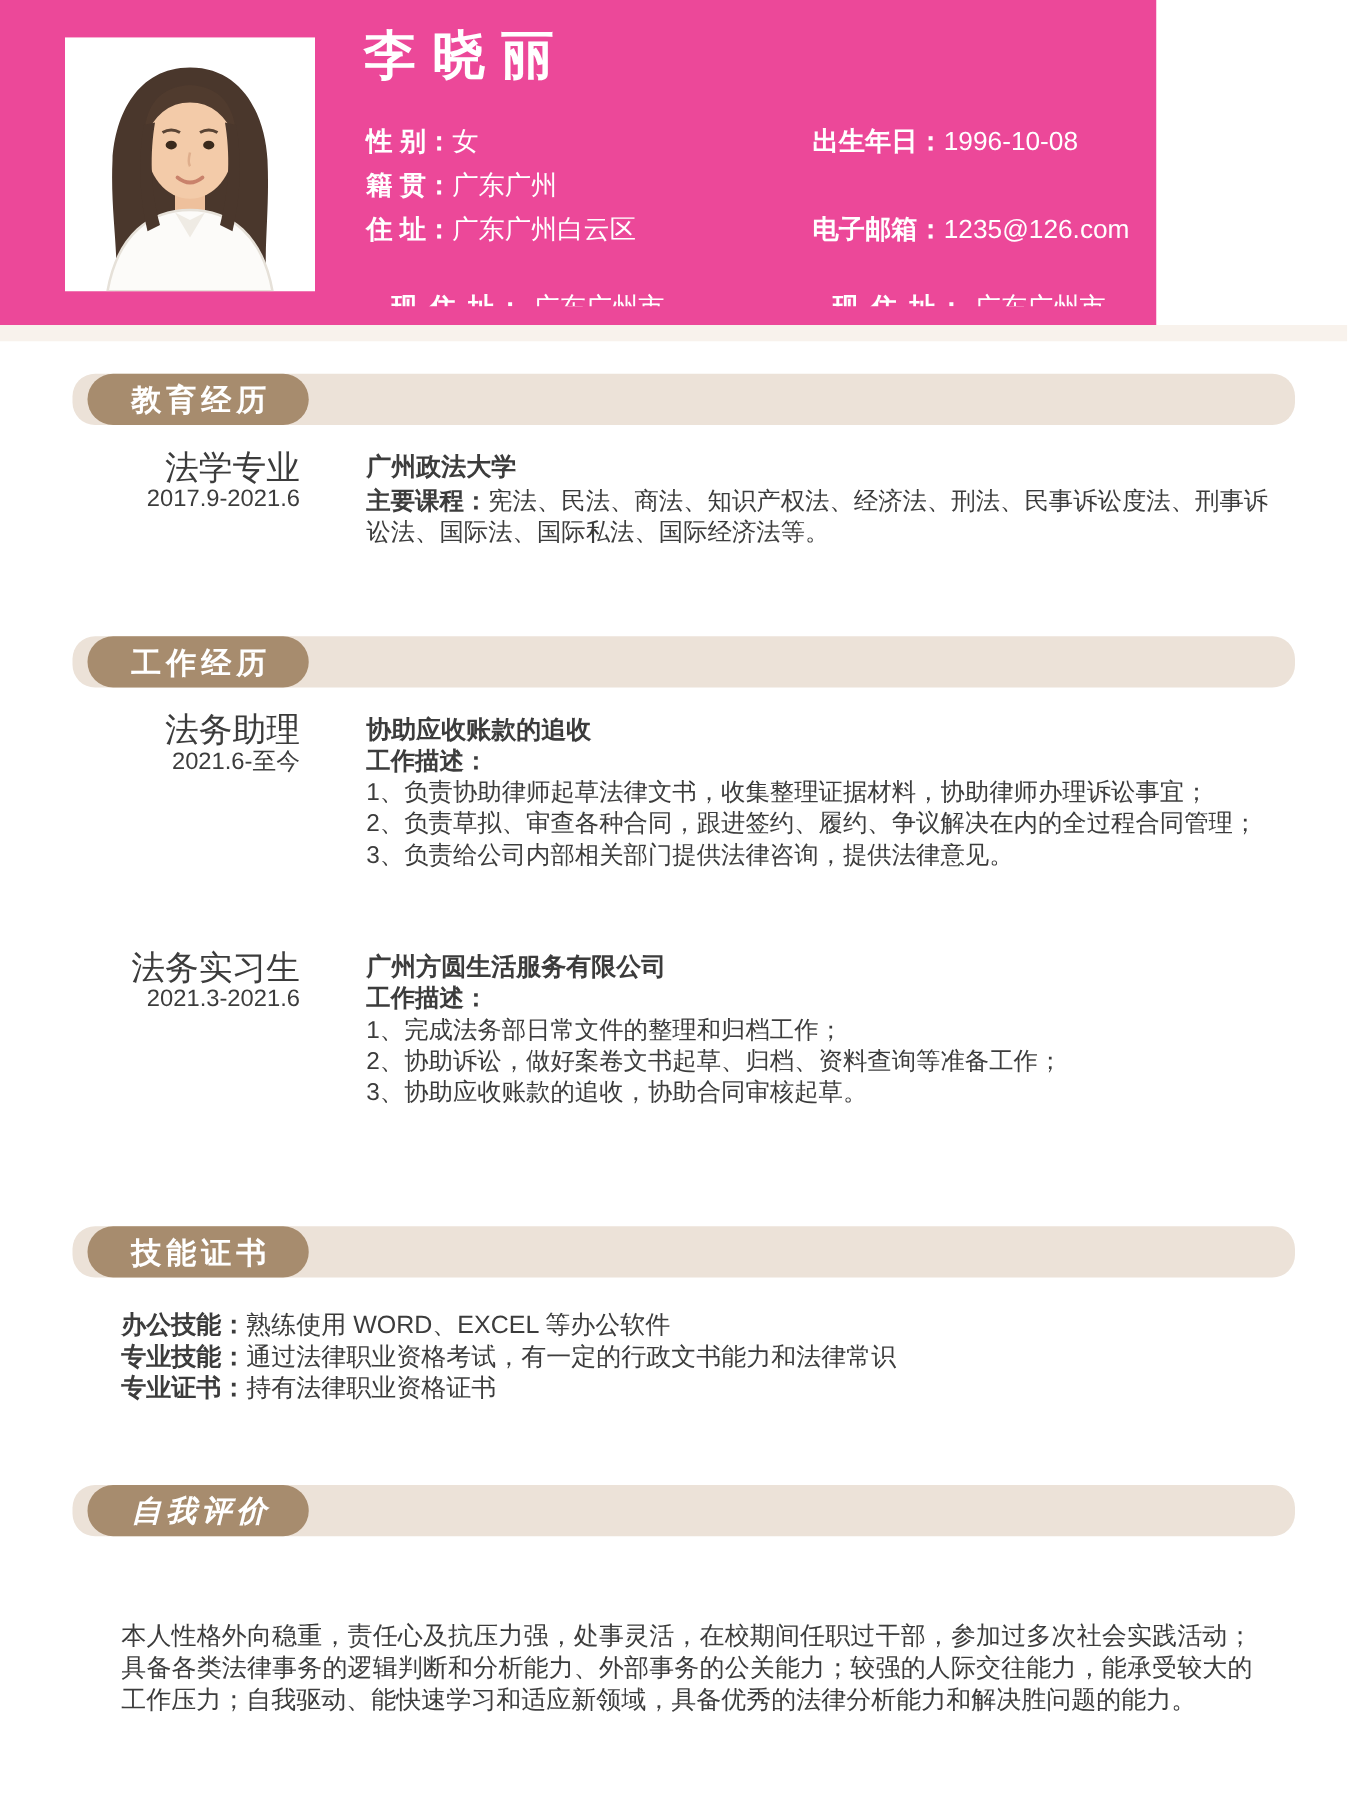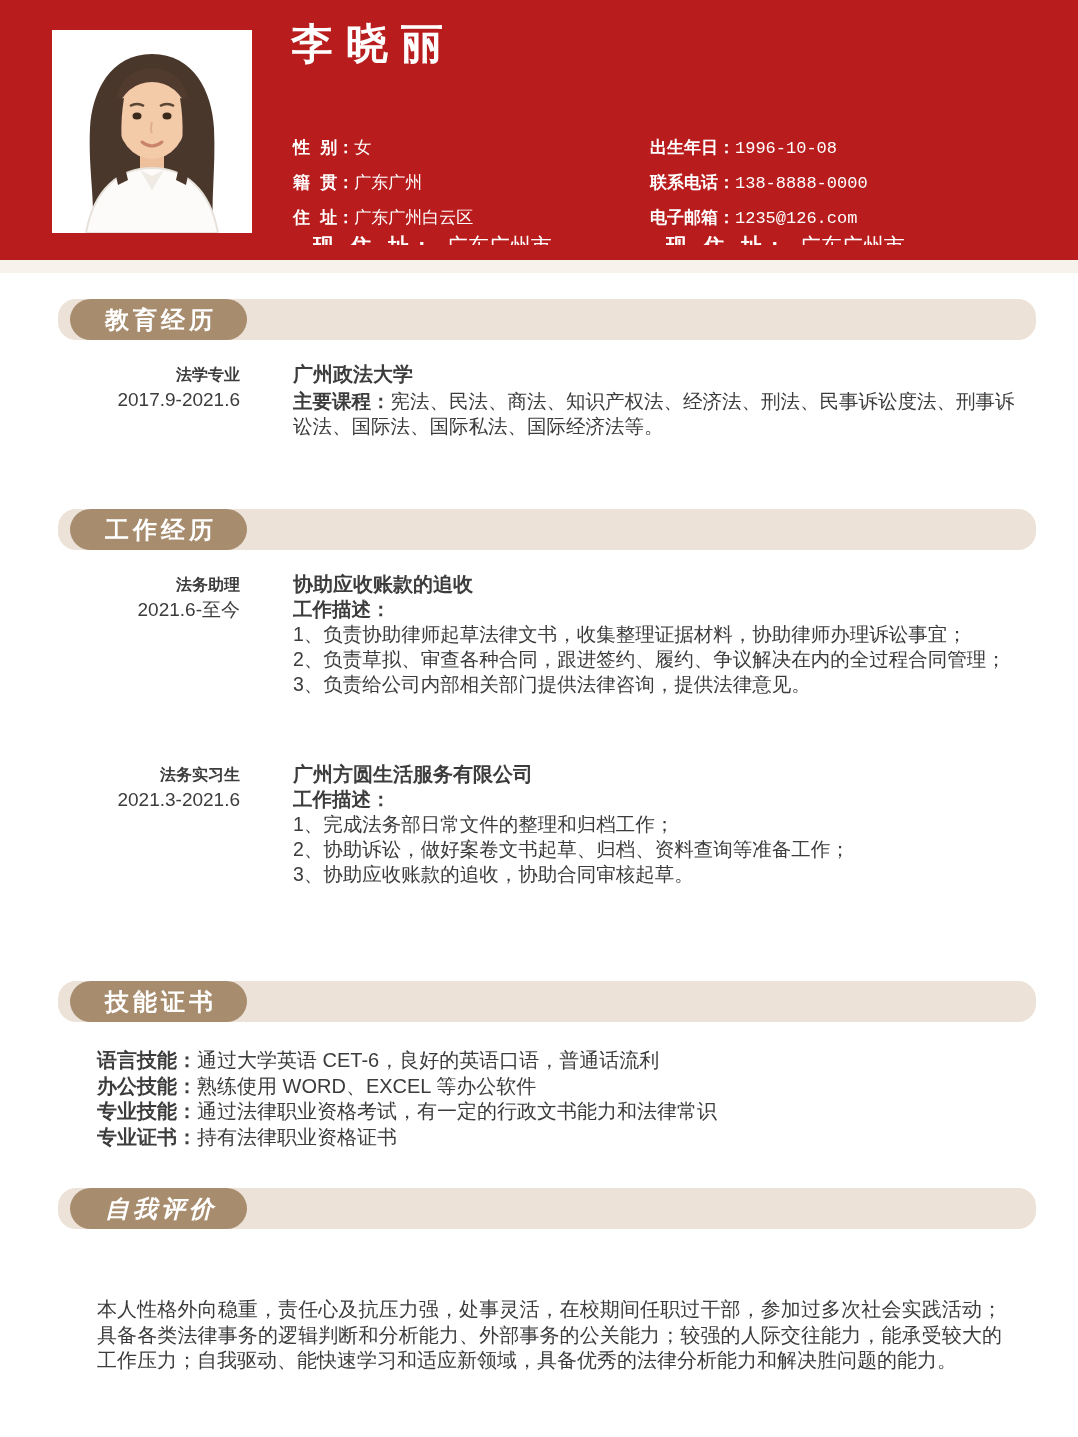--- a/index.html
+++ b/index.html
@@ -1,39 +1,39 @@
 <!DOCTYPE html>
 <html><head>
 <meta charset="utf-8">
 <style>
   * { margin:0; padding:0; box-sizing:border-box; }
   html,body { background:#ffffff; }
   body { font-family:"Liberation Sans","DejaVu Sans",sans-serif; color:#3c3c3c; }
   .page { position:relative; width:1078px; height:1437px; background:#ffffff; overflow:hidden; }
 
   
-  .hdr { position:absolute; left:0; top:0; width:1078px; height:260px; background:#b91c1c;font-family:Liberation Mono, monospace; }
+  .hdr { position:absolute; left:0; top:0; width:925px; height:260px; background:#ec4899; }
   .subband { position:absolute; left:0; top:260px; width:1078px; height:13px; background:#f8f2ec; }
   .photo { position:absolute; left:52px; top:30px; width:200px; height:203px; background:#ffffff; overflow:hidden; }
   .name { position:absolute; left:291px; top:16px; font-size:42px; font-weight:bold; color:#ffffff; letter-spacing:13px; }
   .intent { position:absolute; left:650px; top:33px; font-size:23px; color:#ffffff; }
-  .inforow { position:absolute; font-size:17px; color:#ffffff; white-space:nowrap;margin-top:37px; }
+  .inforow { position:absolute; font-size:21px; color:#ffffff; white-space:nowrap; }
   .hlbl { font-weight:bold; }
   .cliprow { position:absolute; top:232px; height:13px; overflow:hidden; font-size:21px; color:#ffffff; white-space:nowrap; }
   .cliprow .hlbl { letter-spacing:2px; }
 
   
   .secbar { position:absolute; left:58px; width:978px; height:41px; background:#ece2d8; border-radius:18px; }
   .pill { position:absolute; left:12px; top:0; height:41px; min-width:177px; padding:0 30px;
           background:#a78c6e; border-radius:21px; display:flex; align-items:center; justify-content:flex-end; }
   .pill span { color:#ffffff; font-size:24px; font-weight:bold; letter-spacing:4px; }
 
   
   .lcol { position:absolute; left:58px; width:182px; text-align:right; line-height:25px; }
-  .lcol .pos { font-size:16px; font-weight:bold; }
+  .lcol .pos { font-size:27px; font-weight:normal; }
   .lcol .period { font-size:19px; }
   .ccol { position:absolute; left:293px; width:728px; font-size:19.5px; line-height:25px; }
   .ccol .org { font-weight:bold; font-size:20px; }
   .bl { font-weight:bold; }
   .desc { margin-top:2px; }
 
   .skills { position:absolute; left:97px; top:1048px; font-size:20px; line-height:25.5px; white-space:nowrap; }
   .selfeval { position:absolute; left:97px; top:1297px; width:905px; font-size:20px; line-height:25.5px; text-align:justify; }
 </style>
 </head>
@@ -80,23 +80,20 @@
     </div>
     <div class="inforow" style="left:293px; top:134px;">
       <span class="hlbl">籍 贯：</span><span>广东广州</span>
     </div>
     <div class="inforow" style="left:293px; top:169px;">
       <span class="hlbl">住 址：</span><span>广东广州白云区</span>
     </div>
 
     <div class="inforow" style="left:650px; top:99px;">
       <span class="hlbl">出生年日：</span><span>1996-10-08</span>
-    </div>
-    <div class="inforow" style="left:650px; top:134px;">
-      <span class="hlbl">联系电话：</span><span>138-8888-0000</span>
     </div>
     <div class="inforow" style="left:650px; top:169px;">
       <span class="hlbl">电子邮箱：</span><span>1235@126.com</span>
     </div>
 
     <div class="cliprow" style="left:313px;">
       <span class="hlbl">现 住 址：</span> <span>广东广州市</span>
     </div>
     <div class="cliprow" style="left:666px;">
       <span class="hlbl">现 住 址：</span> <span>广东广州市</span>
@@ -153,23 +150,20 @@
   </div>
 
   <div class="secbar" style="top:981px;">
     <div class="pill">
       <span>技能证书</span>
     </div>
   </div>
 
   <div class="skills">
     <div>
-      <span class="bl">语言技能：</span><span>通过大学英语 CET-6，良好的英语口语，普通话流利</span>
-    </div>
-    <div>
       <span class="bl">办公技能：</span><span>熟练使用 WORD、EXCEL 等办公软件</span>
     </div>
     <div>
       <span class="bl">专业技能：</span><span>通过法律职业资格考试，有一定的行政文书能力和法律常识</span>
     </div>
     <div>
       <span class="bl">专业证书：</span><span>持有法律职业资格证书</span>
     </div>
   </div>
 

